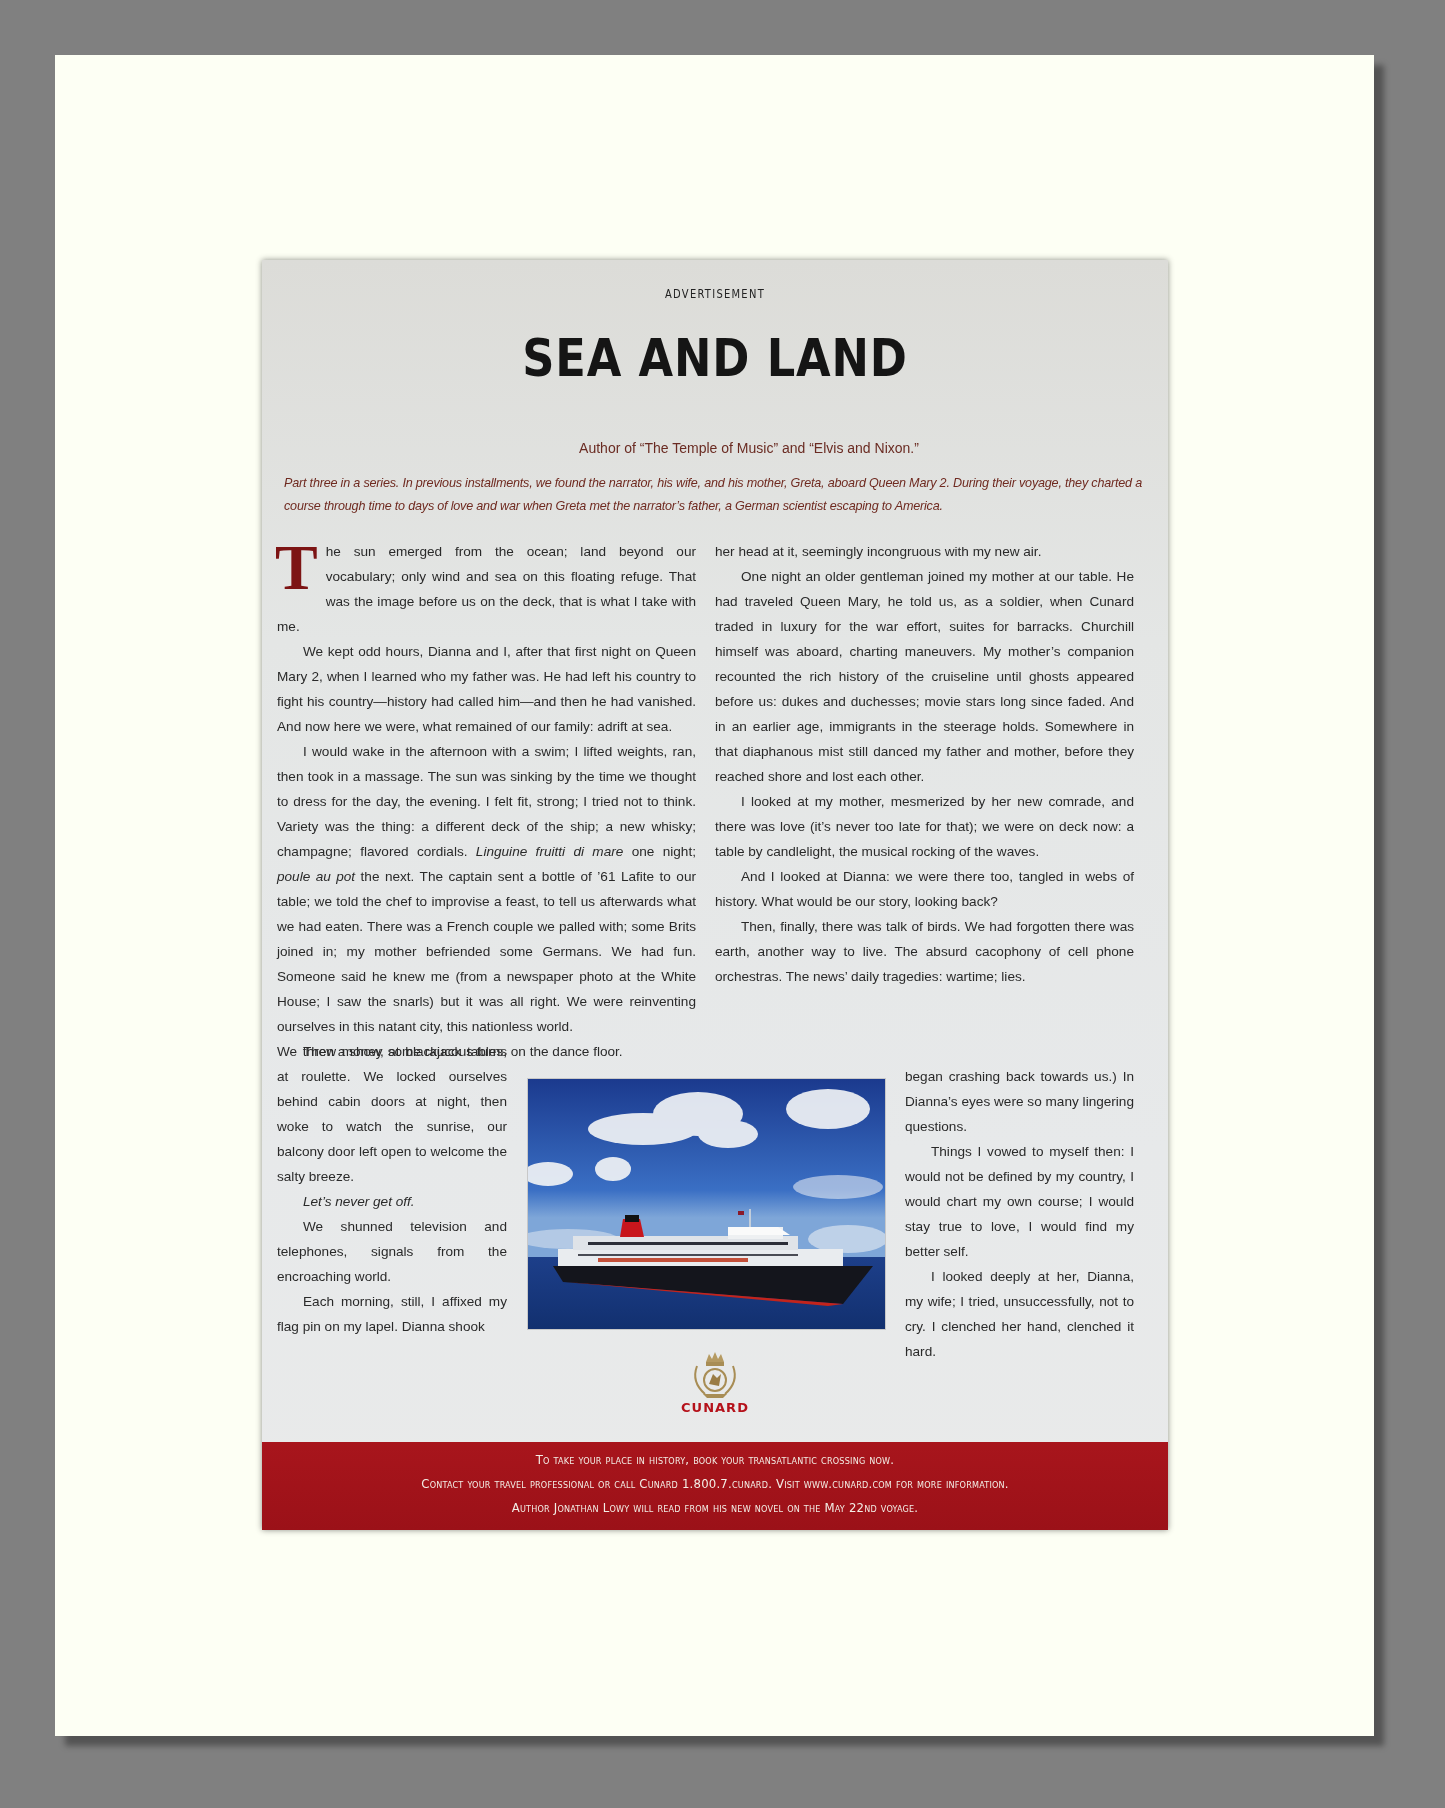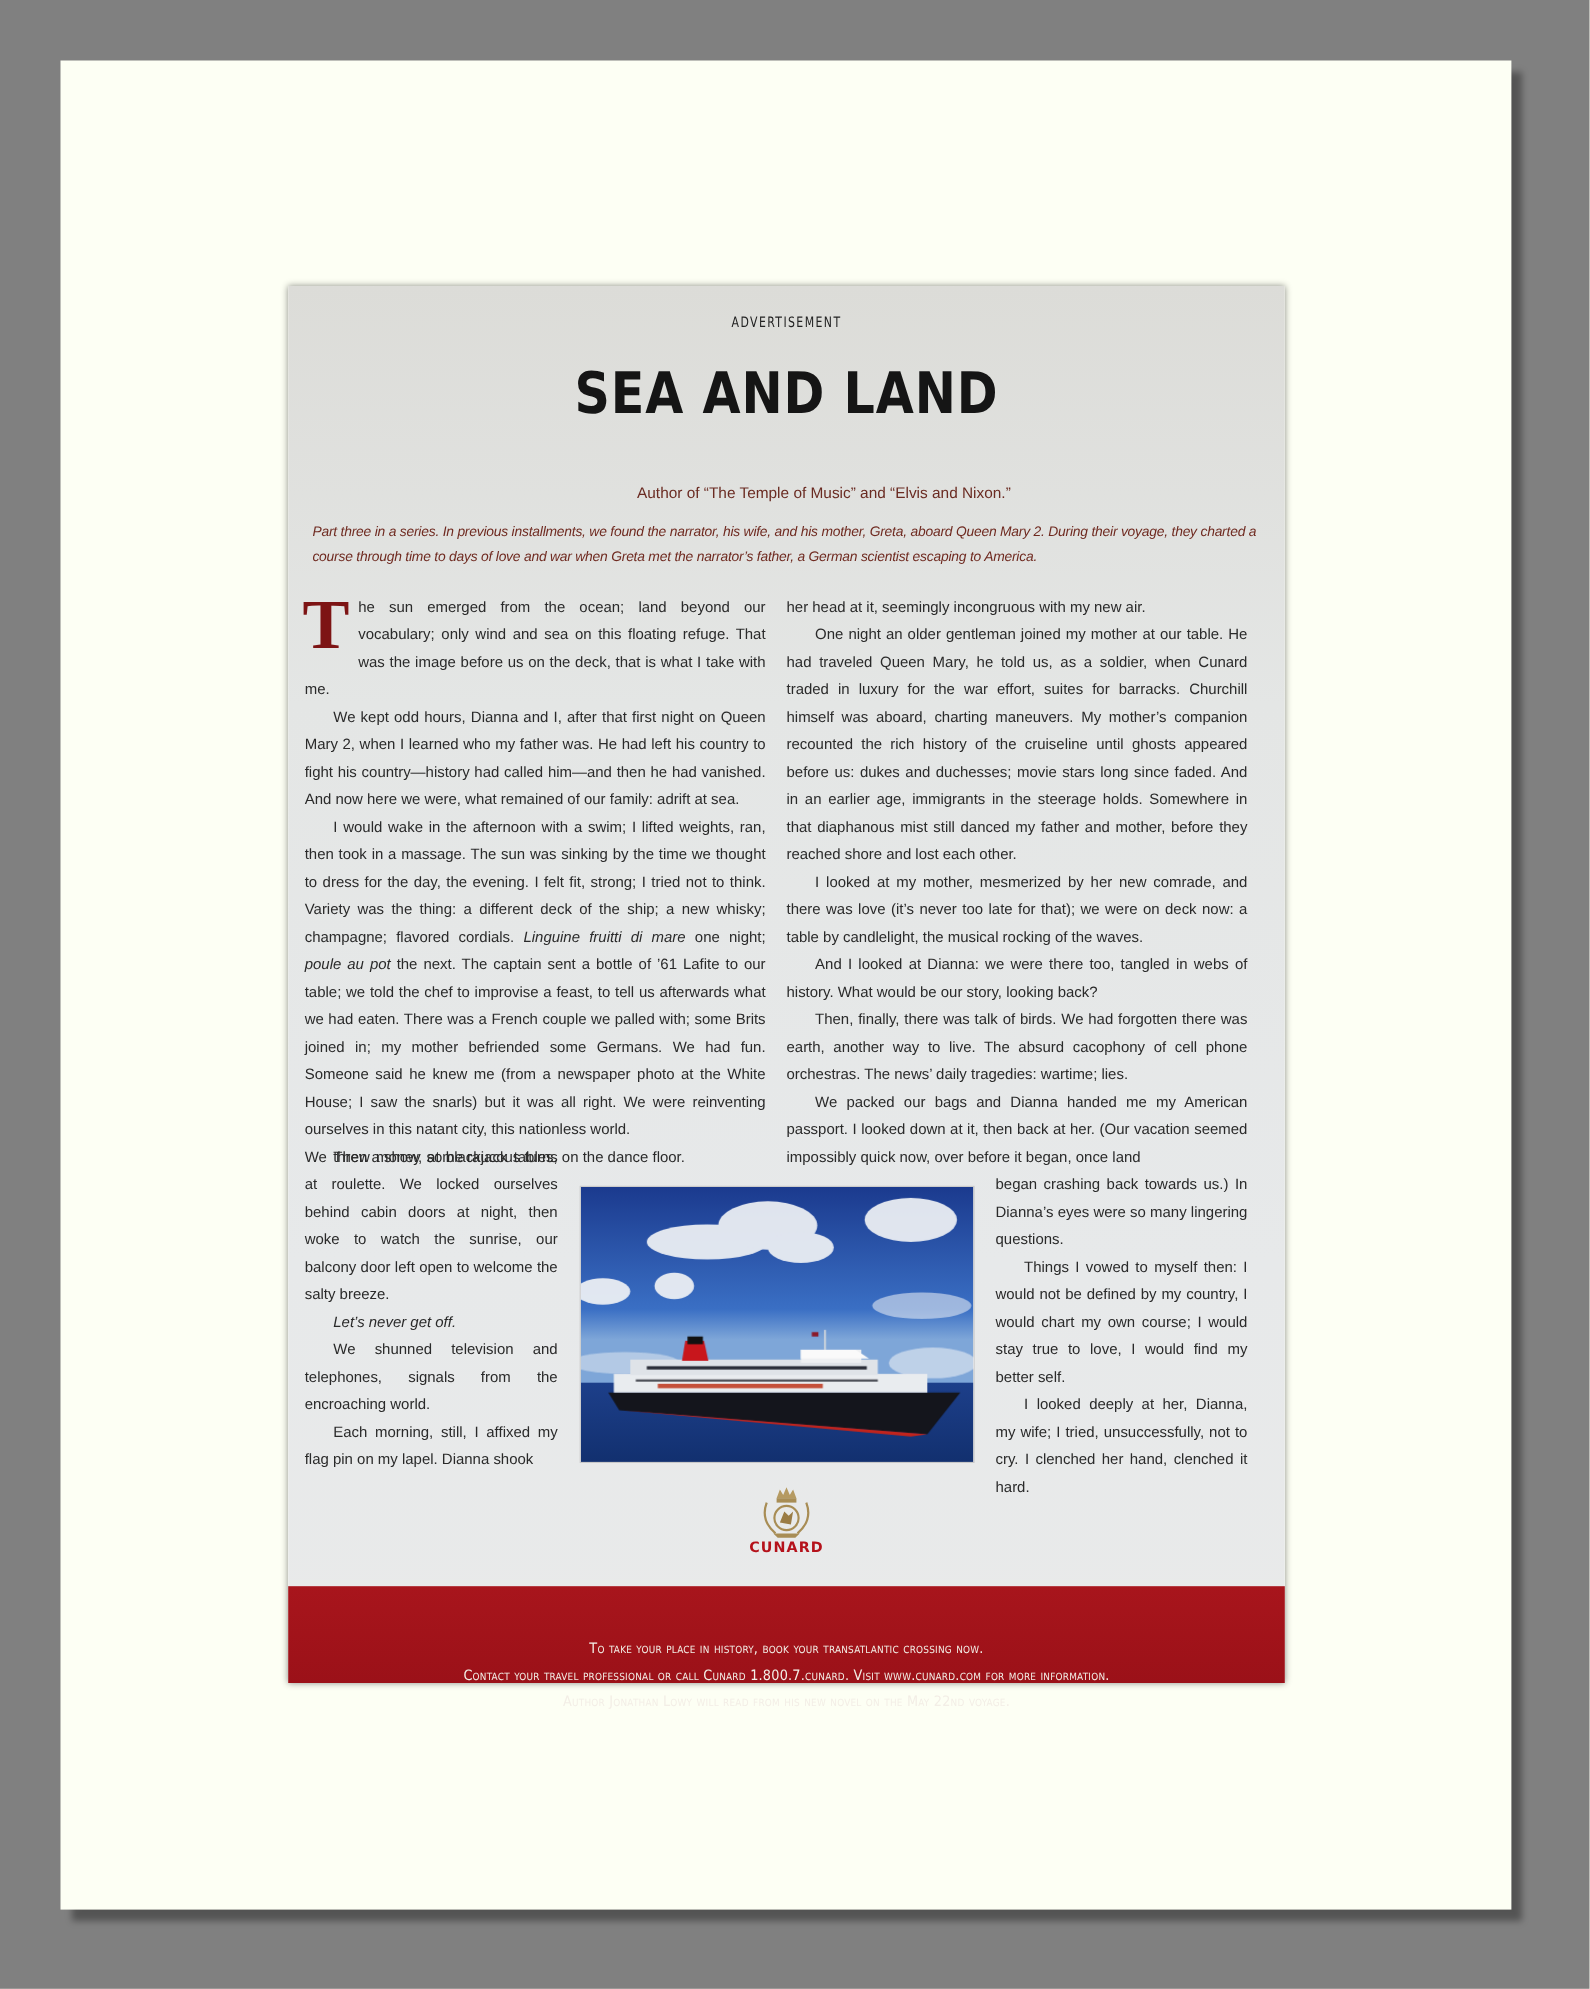--- a/index.html
+++ b/index.html
@@ -17,21 +17,21 @@
   .left-a{position:absolute;left:15px;top:279px;width:419px;}
   .left-b{position:absolute;left:15px;top:779px;width:230px;}
   .right-a{position:absolute;left:453px;top:279px;width:419px;}
   .right-b{position:absolute;left:643px;top:804px;width:229px;}
   .dropcap{float:left;font-family:"Liberation Serif",serif;font-weight:bold;font-size:64px;line-height:52px;color:#7d1414;margin:3px 8px 0 -2px;}
   .photo{position:absolute;left:265px;top:818px;width:357px;height:250px;overflow:hidden;border:1px solid #c8c8c8;}
   .logo{position:absolute;left:413px;top:1088px;width:80px;height:70px;text-align:center;}
   .logo-text{position:absolute;left:0;top:52px;width:80px;text-align:center;font-family:"DejaVu Sans",sans-serif;font-weight:bold;font-size:13px;letter-spacing:1px;color:#b5121b;}
   .band{position:absolute;left:0;top:1182px;width:906px;height:88px;background:#a3131a;background:linear-gradient(180deg,#a8151c,#9b1118);color:#f3eee6;text-align:center;font-family:"DejaVu Sans Condensed","DejaVu Sans",sans-serif;}
   .band div{font-size:13px;line-height:24px;font-variant:small-caps;letter-spacing:0.2px;}
-  .band .l1{padding-top:6px;margin-top:40px;}
+  .band .l1{padding-top:6px;}
   em{font-style:italic;}
 </style>
 </head>
 <body>
 
 <div class="mat"></div>
 
 <div class="page">
   <div class="adv">ADVERTISEMENT</div>
   <div class="title">SEA AND LAND</div>
@@ -51,21 +51,20 @@
     <p>We shunned television and telephones, signals from the encroaching world.</p>
     <p>Each morning, still, I affixed my flag pin on my lapel. Dianna shook</p>
   </div>
 
   <div class="col right-a">
     <p class="noind">her head at it, seemingly incongruous with my new air.</p>
     <p>One night an older gentleman joined my mother at our table. He had traveled Queen Mary, he told us, as a soldier, when Cunard traded in luxury for the war effort, suites for barracks. Churchill himself was aboard, charting maneuvers. My mother’s companion recounted the rich history of the cruiseline until ghosts appeared before us: dukes and duchesses; movie stars long since faded. And in an earlier age, immigrants in the steerage holds. Somewhere in that diaphanous mist still danced my father and mother, before they reached shore and lost each other.</p>
     <p>I looked at my mother, mesmerized by her new comrade, and there was love (it’s never too late for that); we were on deck now: a table by candlelight, the musical rocking of the waves.</p>
     <p>And I looked at Dianna: we were there too, tangled in webs of history. What would be our story, looking back?</p>
     <p>Then, finally, there was talk of birds. We had forgotten there was earth, another way to live. The absurd cacophony of cell phone orchestras. The news’ daily tragedies: wartime; lies.</p>
-    <p>We packed our bags and Dianna handed me my American passport. I looked down at it, then back at her. (Our vacation seemed impossibly quick now, over before it began, once land</p>
   </div>
 
   <div class="col right-b">
     <p class="noind">began crashing back towards us.) In Dianna’s eyes were so many lingering questions.</p>
     <p>Things I vowed to myself then: I would not be defined by my country, I would chart my own course; I would stay true to love, I would find my better self.</p>
     <p>I looked deeply at her, Dianna, my wife; I tried, unsuccessfully, not to cry. I clenched her hand, clenched it hard.</p>
   </div>
 
   <div class="photo">
     <svg width="357" height="250" viewBox="0 0 357 250">

